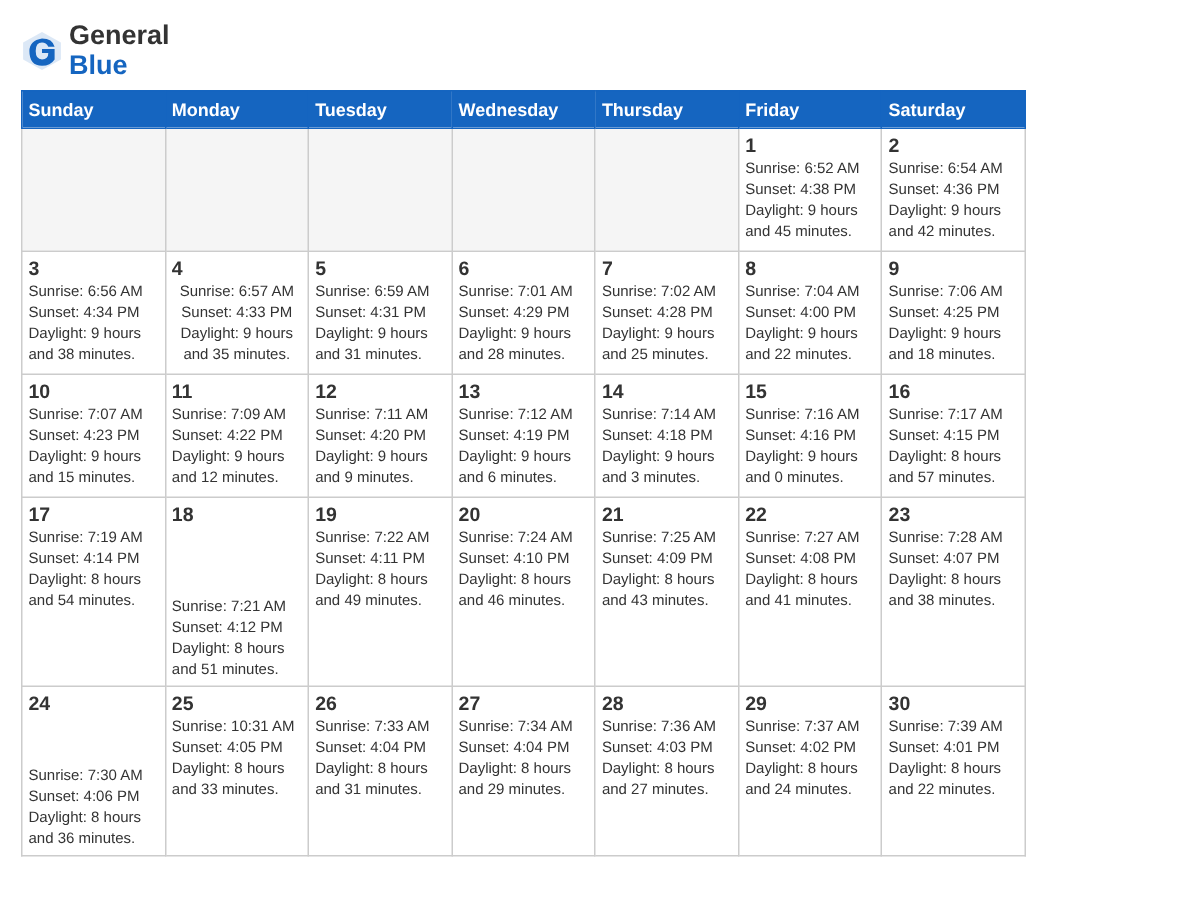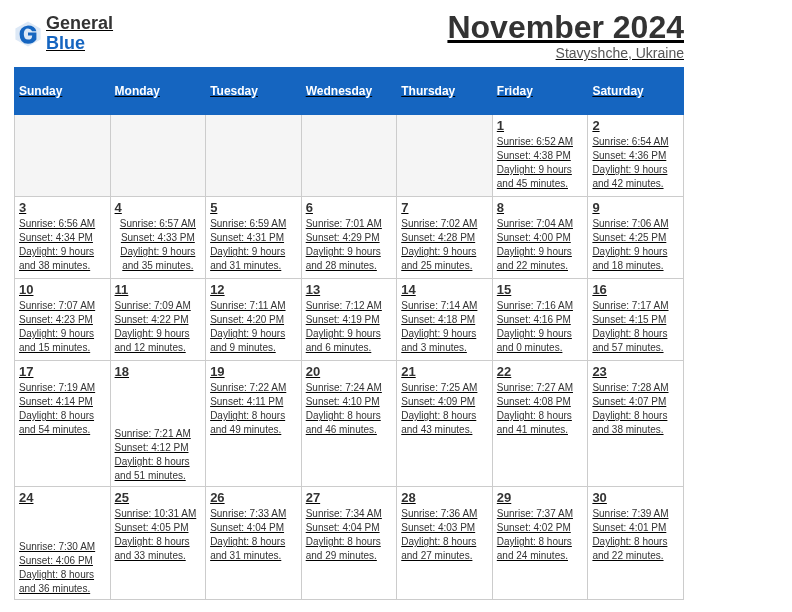--- a/index.html
+++ b/index.html
@@ -7,21 +7,20 @@
       font-family: Arial, sans-serif;
       background: #fff;
       width: 792px;
       height: 612px;
       overflow: hidden;
     }
     .page {
       width: 698px;
       height: 612px;
       padding: 10px 14px 10px 14px;
-      text-decoration: underline;
     }
     .header {
       display: flex;
       justify-content: space-between;
       align-items: flex-start;
       margin-bottom: 6px;
     }
     .logo {
       display: flex;
       align-items: center;
@@ -54,21 +53,21 @@
     }
     .calendar {
       width: 100%;
       border-collapse: collapse;
     }
     .calendar th {
       background: #1565c0;
       color: #fff;
       font-size: 12px;
       font-weight: bold;
-      padding: 16px 4px;
+      padding: 5px 4px;
       text-align: left;
       border: 1px solid #1565c0;
     }
     .calendar td {
       border: 1px solid #ccc;
       vertical-align: top;
       padding: 3px 4px;
       width: calc(100% / 7);
       font-size: 10.5px;
       color: #333;
@@ -98,24 +97,20 @@
     <div class="logo">
       <svg class="logo-icon" viewBox="0 0 40 40">
         <polygon points="20,2 38,12 38,28 20,38 2,28 2,12" fill="#1565c0" opacity="0.15"></polygon>
         <path d="M8,20 Q8,10 20,8 Q30,8 32,16 L26,16 Q24,12 20,12 Q14,12 14,20 Q14,28 20,28 Q26,28 26,22 L20,22 L20,18 L32,18 L32,28 Q28,34 20,34 Q8,34 8,20Z" fill="#1565c0"></path>
       </svg>
       <div class="logo-text">
         <span class="logo-general">General</span><br>
         <span class="logo-blue">Blue</span>
       </div>
     </div>
-    <div class="title-block">
-      <div class="month-title">November 2024</div>
-      <div class="location">Stavyshche, Ukraine</div>
-    </div>
   </div>
 
   <table class="calendar">
     <thead>
       <tr>
       <th>Sunday</th>
           <th>Monday</th>
           <th>Tuesday</th>
           <th>Wednesday</th>
           <th>Thursday</th>

